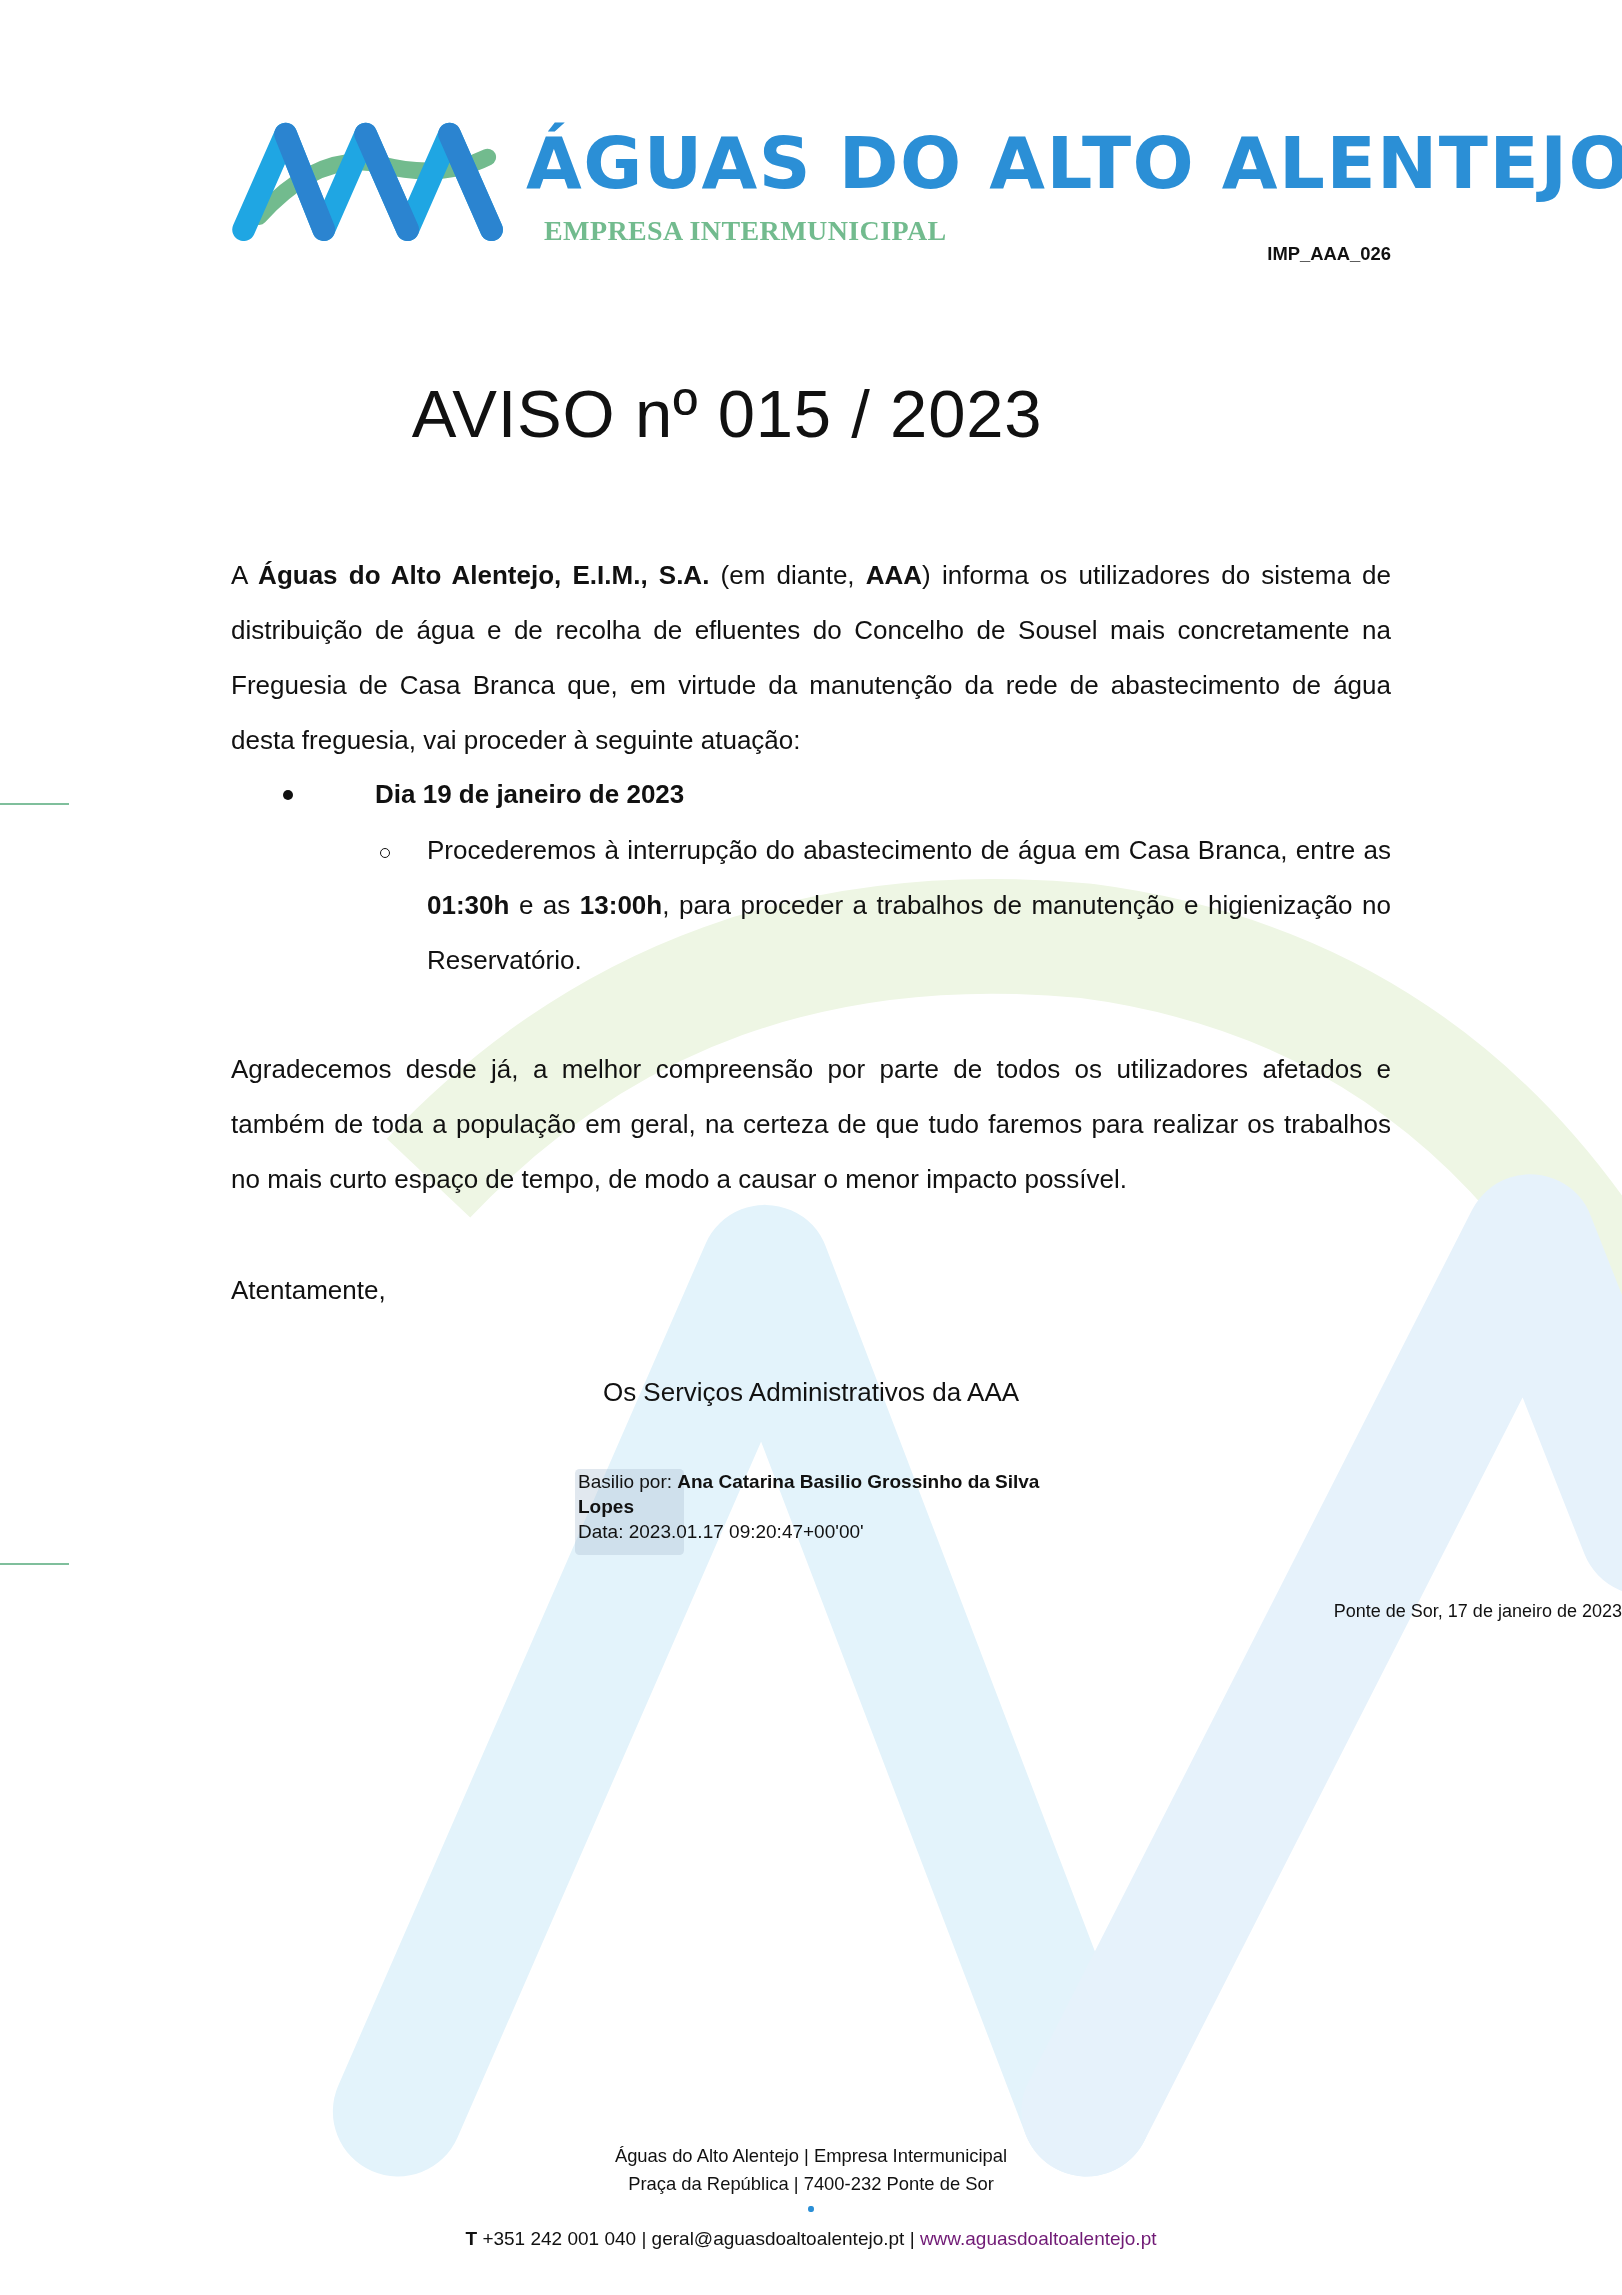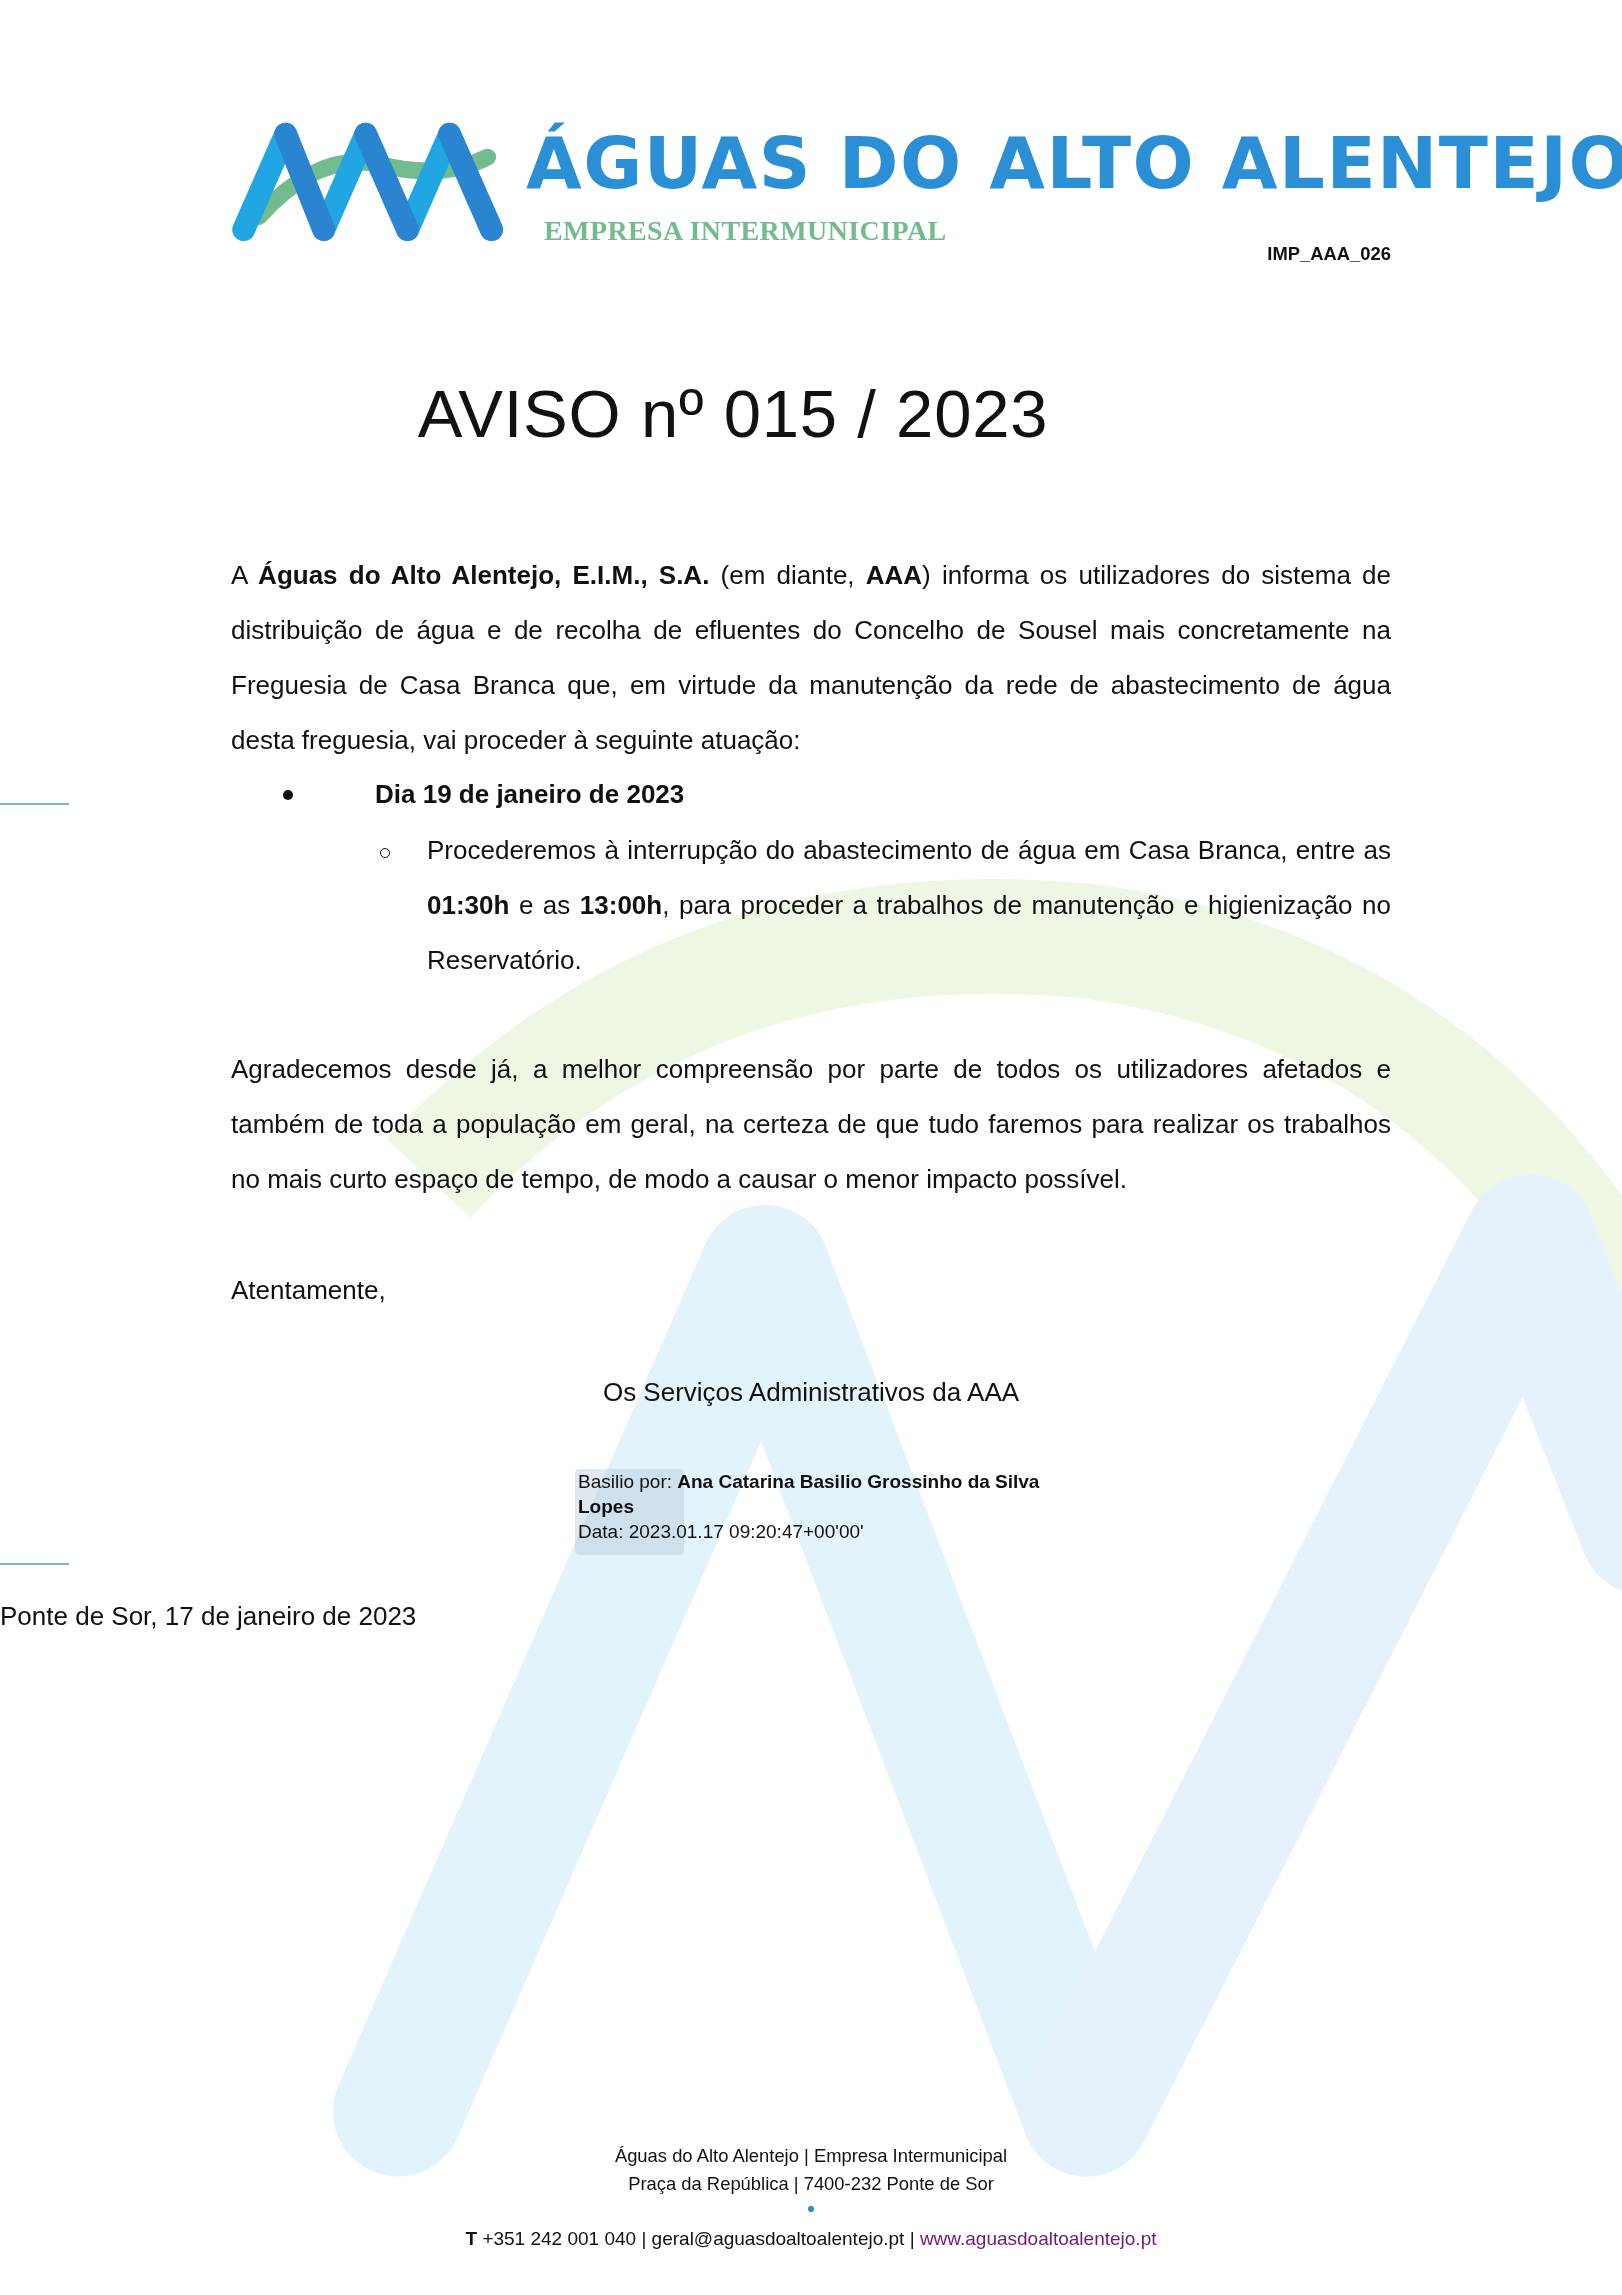--- a/index.html
+++ b/index.html
@@ -13,41 +13,41 @@
     .logo { position: absolute; left: 228px; top: 119px; width: 1163px; height: 130px; z-index: 2; }
     .logo-mark { position: absolute; left: 0; top: 0; width: 283px; height: 122px; }
     .logo-title { position: absolute; left: 298px; top: 7.7px; font-size: 72px; font-weight: bold; color: #2b8fd6;
                   letter-spacing: 1.5px; font-family: "DejaVu Sans", sans-serif; white-space: nowrap; line-height: 1; }
     .logo-sub { position: absolute; left: 300px; top: 96px; font-size: 28px; color: #72bb8e; font-weight: bold;
                 letter-spacing: 0.4px; font-family: Liberation Serif, serif; white-space: nowrap; margin-left: 16px; }
 
     .doc-code { position: absolute; right: 231px; top: 243px; font-size: 18.4px; font-weight: bold; z-index: 2; }
 
     .title { position: absolute; left: 0; width: 1454px; top: 375px; text-align: center; font-size: 67px;
-             font-family: "Liberation Sans", sans-serif; z-index: 2; letter-spacing: 0.8px; padding-left: 6px; }
+             font-family: "Liberation Sans", sans-serif; z-index: 2; letter-spacing: 0.8px; }
 
     .body { position: absolute; left: 231px; width: 1160px; z-index: 2; font-size: 26px; line-height: 55px; text-align: justify; }
     .para1 { top: 548px; }
     .para2 { top: 1042px; }
     .closing { top: 1263px; }
     .body p { margin: 0; }
     .bullet-1 { position: absolute; left: 283px; top: 767px; font-size: 26px; line-height: 55px; z-index: 2; font-weight: bold; }
     .bullet-1 .dot { position: absolute; left: 0; top: 23px; width: 10px; height: 10px; border-radius: 50%; background: #111; }
     .bullet-1 .txt { position: absolute; left: 44px; white-space: nowrap; margin-left: 48px; }
     .bullet-2 { position: absolute; left: 380px; top: 823px; width: 1012px; font-size: 26px; line-height: 55px; z-index: 2; }
     .bullet-2 .circ { position: absolute; left: 0; top: 24.5px; width: 10px; height: 10px; border-radius: 50%; border: 1.5px solid #111; box-sizing: border-box; }
     .bullet-2 .txt { position: absolute; left: 47px; width: 964px; text-align: justify; }
     .u { }
     b { font-weight: bold; }
 
     .signoff { position: absolute; left: 0; width: 1622px; top: 1377px; text-align: center; font-size: 26px; z-index: 2; }
     .sig { position: absolute; left: 578px; top: 1469px; width: 490px; font-size: 19px; line-height: 25px; z-index: 2; }
     .sig .stamp { position: absolute; left: -3.1px; top: 0; width: 109px; height: 86px; background: rgba(170,190,210,0.35); border-radius: 4.6px; }
     .sig .line { position: relative; }
-    .place-date { position: absolute; left: 0; width: 1622px; top: 1601px; text-align: left; font-size: 26px; z-index: 2; }
+    .place-date { position: absolute; left: 0; width: 1622px; top: 1601px; text-align: right; font-size: 18px; z-index: 2; }
 
     .footer { position: absolute; left: 0; width: 1622px; top: 2142px; text-align: center; z-index: 2; font-size: 18.4px; line-height: 27.5px; }
     .footer .dot { display: inline-block; width: 5.4px; height: 6.9px; border-radius: 50%; background: #2b8fd6; margin: 1.5px 0 4.6px; }
     .footer .contact { font-size: 19px; }
     .footer .web { color: #701a75; font-weight: normal; }
     .footer .tlabel { font-weight: bold; }
   </style>
 </head>
 <body>
 

